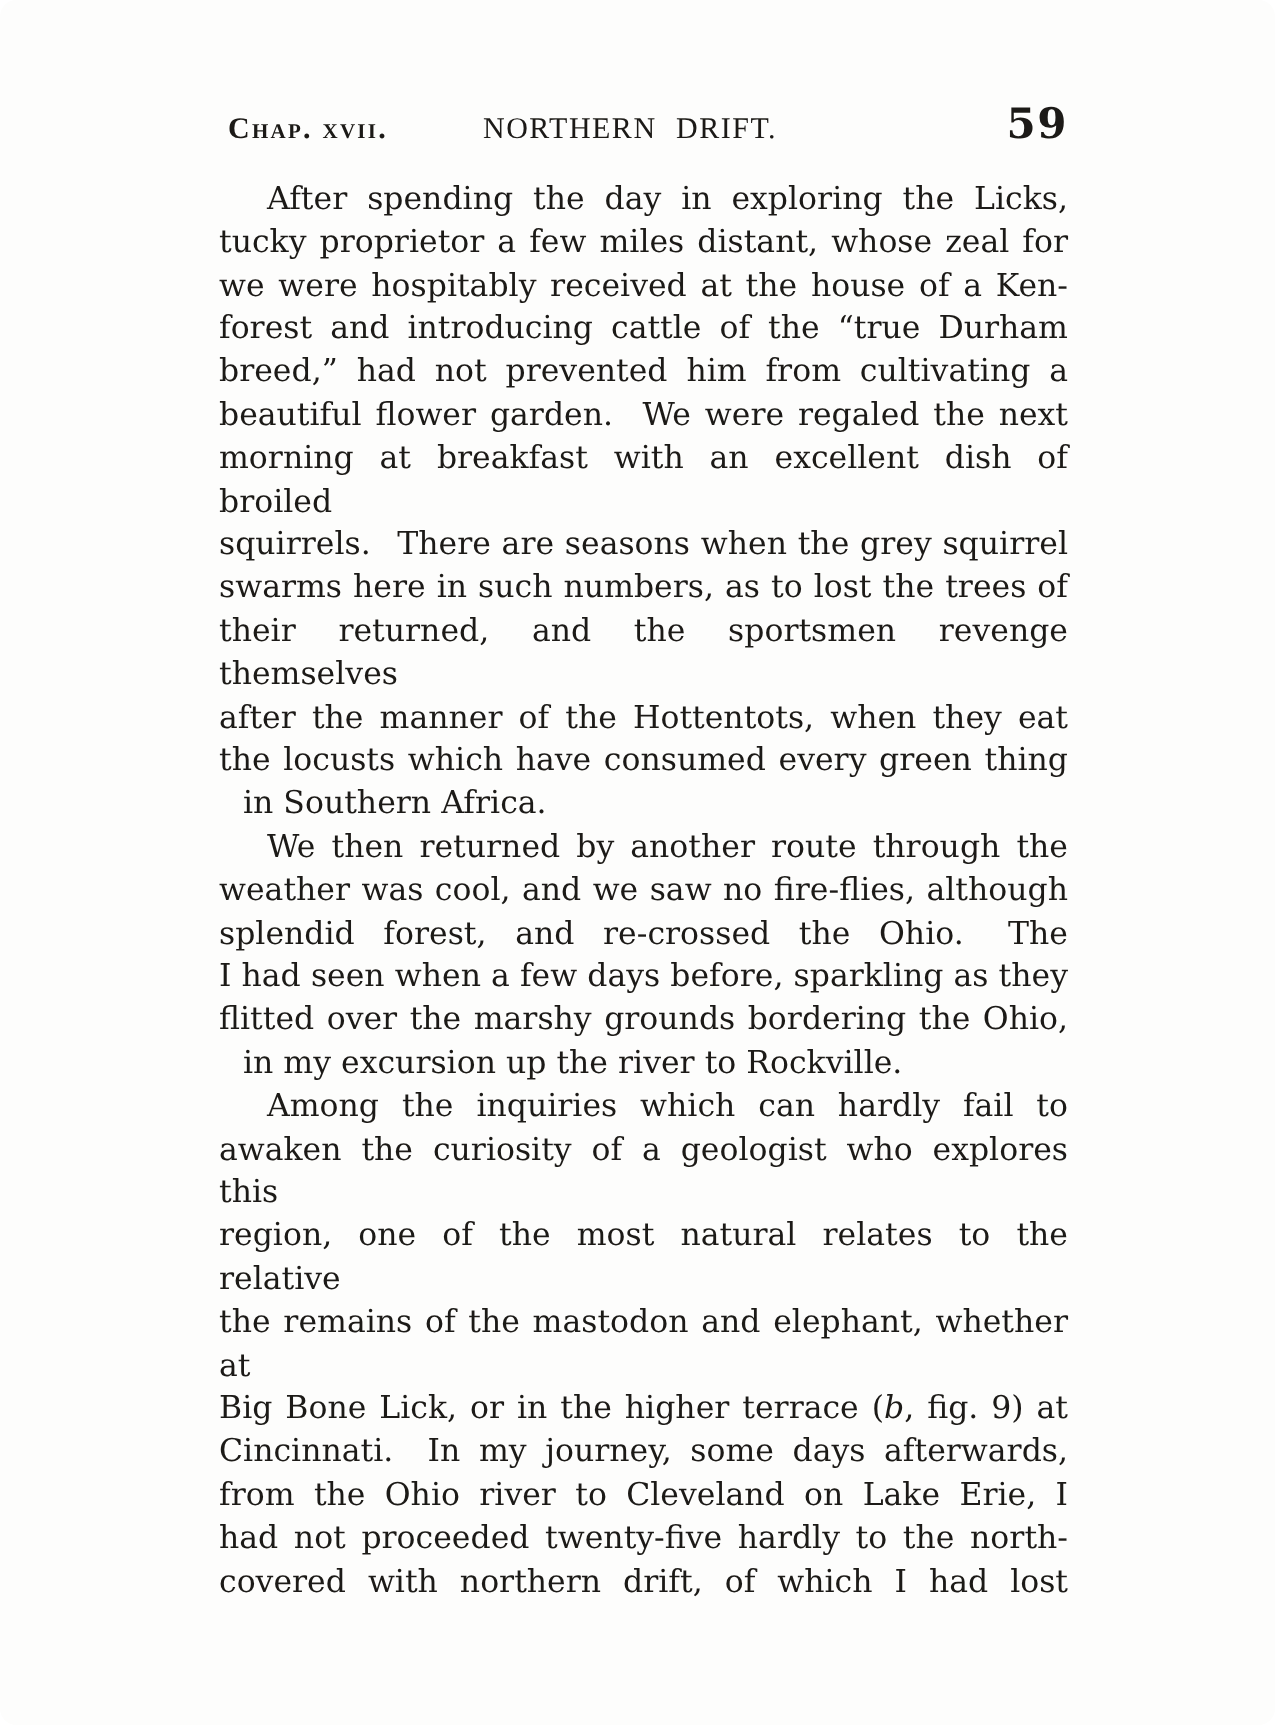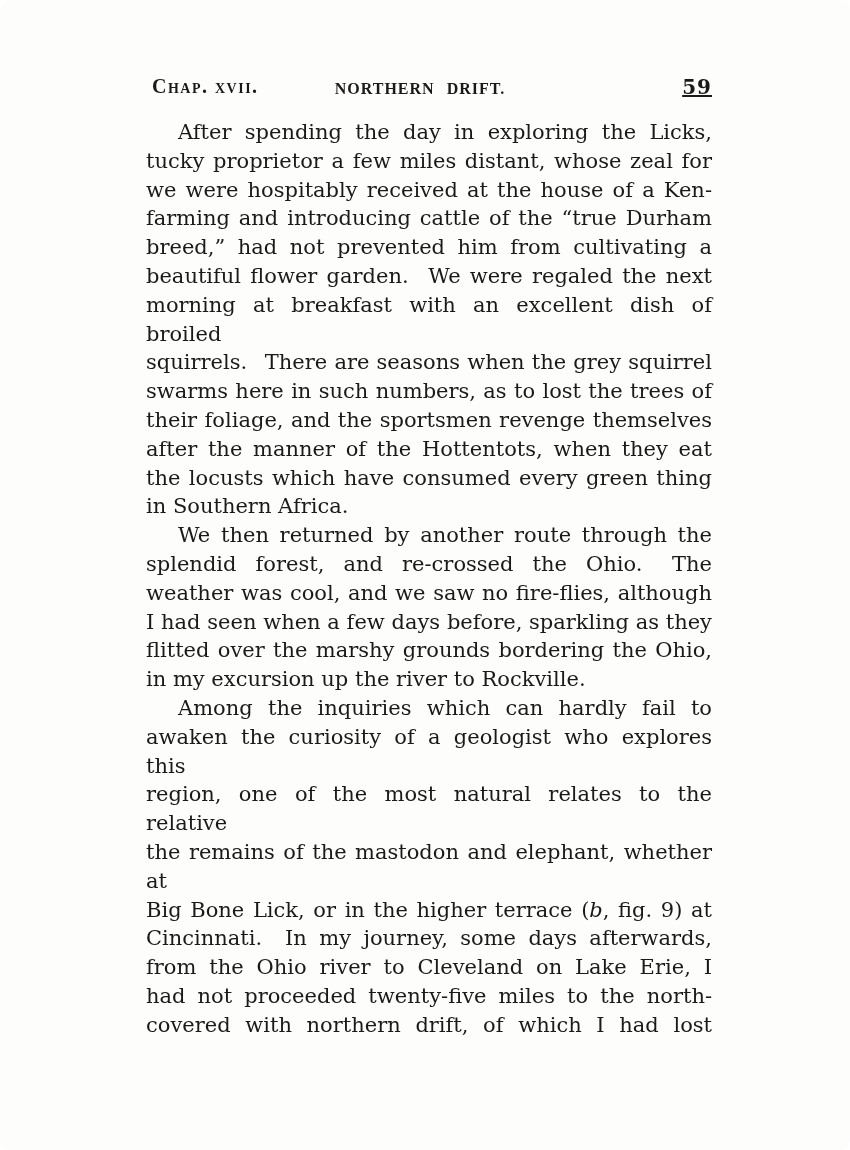--- a/index.html
+++ b/index.html
@@ -33,91 +33,90 @@
     font-weight: bold;
     font-size: 20px;
     letter-spacing: 1.5px;
   }
   .running-title {
     position: absolute;
     left: 50%;
     bottom: 0;
     transform: translateX(calc(-50% - 12px));
     font-family: "Liberation Serif", serif;
-    font-weight: bold;
-    font-size: 16px;
+    font-weight: normal;
+    font-size: 20px;
     letter-spacing: 1px;
     word-spacing: 7px;
     white-space: nowrap;
   }
   .pagenum {
     position: absolute;
     right: 0;
     bottom: -1px;
     font-weight: bold;
-    font-size: 20px;
+    font-size: 28px;
     letter-spacing: 1px;
-    text-decoration: underline;
   }
   .body-text {
     position: absolute;
     left: 146px;
     top: 118px;
     width: 566px;
     font-size: 21px;
     line-height: 28.8px;
   }
   .paragraph { margin: 0; }
   .line {
     text-align: justify;
     text-align-last: justify;
     text-justify: inter-word;
   }
   .line.indent { text-indent: 32px; }
-  .line.flush { text-align-last: left; }
+  .line.flush { text-align-last: left; margin-left: 16px; }
   .line i { font-style: italic; }
 </style>
 </head>
 <body>
 
 <div class="page">
   <div class="header">
     <span class="chapter">Chap. xvii.</span>
     <span class="running-title">NORTHERN DRIFT.</span>
     <span class="pagenum">59</span>
   </div>
   <div class="body-text" id="page-body">
       <div class="paragraph">
         <div class="line indent">After spending the day in exploring the Licks,</div>
         <div class="line">tucky proprietor a few miles distant, whose zeal for</div>
         <div class="line">we were hospitably received at the house of a Ken-</div>
-        <div class="line">farming and introducing cattle of the “true Durham</div>
+        <div class="line">forest and introducing cattle of the “true Durham</div>
         <div class="line">breed,” had not prevented him from cultivating a</div>
         <div class="line">beautiful flower garden.  We were regaled the next</div>
         <div class="line">morning at breakfast with an excellent dish of broiled</div>
         <div class="line">squirrels.  There are seasons when the grey squirrel</div>
         <div class="line">swarms here in such numbers, as to lost the trees of</div>
-        <div class="line">their foliage, and the sportsmen revenge themselves</div>
+        <div class="line">their returned, and the sportsmen revenge themselves</div>
         <div class="line">after the manner of the Hottentots, when they eat</div>
         <div class="line">the locusts which have consumed every green thing</div>
         <div class="line flush">in Southern Africa.</div>
       </div>
       <div class="paragraph">
         <div class="line indent">We then returned by another route through the</div>
+        <div class="line">weather was cool, and we saw no fire-flies, although</div>
         <div class="line">splendid forest, and re-crossed the Ohio.  The</div>
-        <div class="line">weather was cool, and we saw no fire-flies, although</div>
         <div class="line">I had seen when a few days before, sparkling as they</div>
         <div class="line">flitted over the marshy grounds bordering the Ohio,</div>
         <div class="line flush">in my excursion up the river to Rockville.</div>
       </div>
       <div class="paragraph">
         <div class="line indent">Among the inquiries which can hardly fail to</div>
         <div class="line">awaken the curiosity of a geologist who explores this</div>
         <div class="line">region, one of the most natural relates to the relative</div>
         <div class="line">the remains of the mastodon and elephant, whether at</div>
         <div class="line">Big Bone Lick, or in the higher terrace (<i>b</i>, fig. 9) at</div>
         <div class="line">Cincinnati.  In my journey, some days afterwards,</div>
         <div class="line">from the Ohio river to Cleveland on Lake Erie, I</div>
-        <div class="line">had not proceeded twenty-five miles to the north-</div>
+        <div class="line">had not proceeded twenty-five hardly to the north-</div>
         <div class="line">covered with northern drift, of which I had lost</div>
       </div>
     </div>
 </div>
 
 </body></html>

